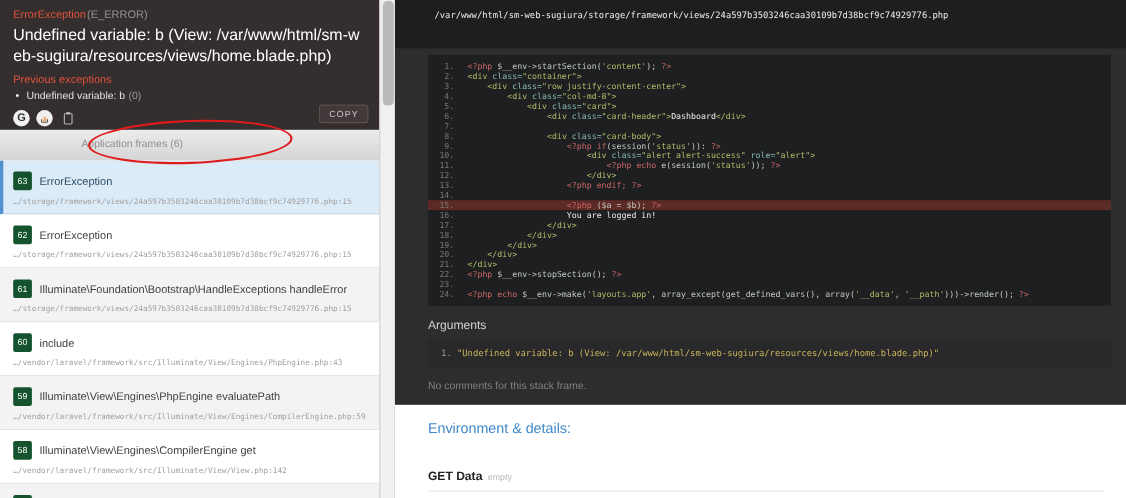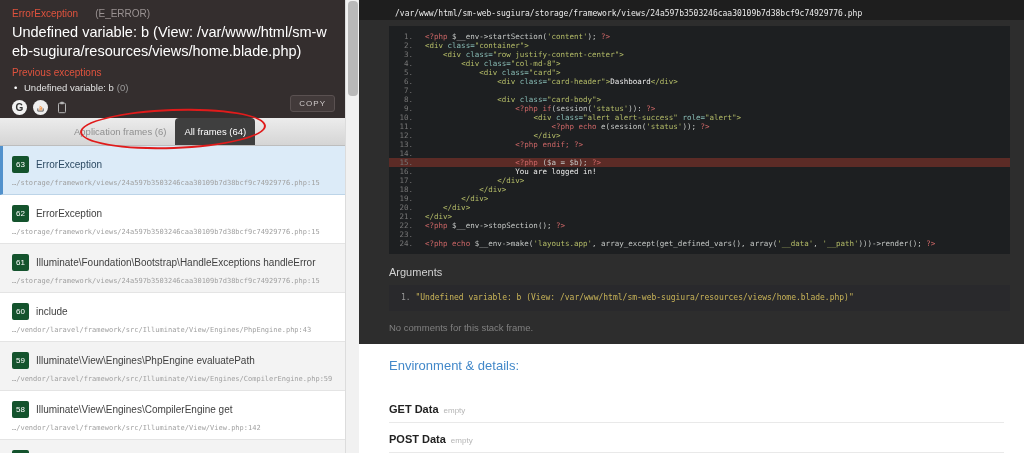--- a/index.html
+++ b/index.html
@@ -5,21 +5,21 @@
   * { margin:0; padding:0; box-sizing:border-box; }
   html,body { width:1024px; height:453px; overflow:hidden; background:#2d2d2d; }
   body { font-family:"Liberation Sans", sans-serif; display:flex; position:relative; }
 
   
   .left-panel { width:345px; height:453px; background:#fff; position:relative; display:flex; flex-direction:column; overflow:hidden; }
 
   .exc-header { background:#342e2e; padding:8px 12px 6px 12px; height:118px; position:relative; flex:0 0 auto; }
   .exc-class-row { font-size:10px; }
   .exc-class { color:#e0533e; }
-  .exc-code  { color:#9a9292; margin-left:17px; }
+  .exc-code  { color:#9a9292; margin-left:1px; }
   .exc-message { color:#ffffff; font-size:14.5px; line-height:1.28; margin-top:4px; word-break:break-all; }
   .prev-label { color:#e0533e; font-size:10px; margin-top:7px; }
   .prev-list { list-style:none; margin-top:4px; }
   .prev-list li { color:#e2e2e2; font-size:9.5px; padding-left:12px; position:relative; cursor:pointer; }
   .prev-list li:before { content:"•"; position:absolute; left:2px; color:#fff; }
   .prev-count { color:#9a9a9a; margin-left:3px; }
   .icon-row { margin-top:7px; display:flex; align-items:center; gap:6px; }
   .hicon { width:15px; height:15px; border-radius:50%; display:inline-flex; align-items:center; justify-content:center; cursor:pointer; }
   .hicon.google { background:#f2f2f2; color:#333; font-size:10px; font-weight:bold; }
   .hicon.so { background:#efefef; }
@@ -41,21 +41,21 @@
   .frame.active .frame-title .frame-name { color:#2c4a63; }
   .frame-num { display:inline-block; background:#14532d; color:#fff; font-size:8px; padding:1px 4px; border-radius:2px; margin-right:7px; vertical-align:1px; }
   .frame-path { margin-top:5px; font-family:"DejaVu Sans Mono", monospace; font-size:7px; color:#a0a0a0; word-break:break-all; line-height:10px; }
 
   
   .vscrollbar { width:14px; height:453px; background:#f1f1f1; border-left:1px solid #dcdcdc; position:relative; flex:0 0 auto; cursor:pointer; }
   .vscroll-thumb { position:absolute; top:1px; left:2px; width:10px; height:95px; background:#b9b9b9; border-radius:4px; }
 
   
   .right-panel { flex:1; height:453px; background:#2d2d2d; display:flex; flex-direction:column; overflow:hidden; }
-  .file-header { height:20px; line-height:28px; background:#1e1e1e; color:#ececec; font-family:"DejaVu Sans Mono", monospace; font-size:8px; padding-left:36px; flex:0 0 auto; }
+  .file-header { height:44px; line-height:28px; background:#1e1e1e; color:#ececec; font-family:"DejaVu Sans Mono", monospace; font-size:8px; padding-left:36px; flex:0 0 auto; }
 
   .code-block { margin:6px 14px 0 30px; background:#1d1f21; padding:6px 0; flex:0 0 auto; }
   .code-line { font-family:"DejaVu Sans Mono", monospace; font-size:7.5px; line-height:9px; height:9px; white-space:pre; }
   .code-line .ln { display:inline-block; width:24px; text-align:right; color:#767676; margin-right:12px; }
   .code-line.hl { background:#5c2b26; }
   .tk-php { color:#cc6666; }
   .tk-pln { color:#c5c8c6; }
   .tk-str { color:#b5bd68;text-align:right; }
   .tk-tag { color:#b5bd68; }
   .tk-atn { color:#8abeb7; }
@@ -103,21 +103,20 @@
             <rect x="1.5" y="2.2" width="7" height="9.5" rx="1" fill="none" stroke="#b5b5b5" stroke-width="1"></rect>
             <rect x="3.4" y="0.8" width="3.2" height="2.4" rx="0.5" fill="#b5b5b5"></rect>
           </svg>
       </span>
     </div>
     <div class="copy-btn">COPY</div>
   </div>
 
   <div class="tabs-bar">
     <span class="tab inactive">Application frames (6)</span>
-    <span class="tab active">All frames (64)</span>
   </div>
 
   <div class="annotation"></div>
 
   <div class="frames-list">
       <div class="frame active">
         <div class="frame-title"><span class="frame-num">63</span><span class="frame-name">ErrorException</span></div>
         <div class="frame-path">…/storage/framework/views/24a597b3503246caa30109b7d38bcf9c74929776.php:15</div>
       </div>
       <div class="frame">

